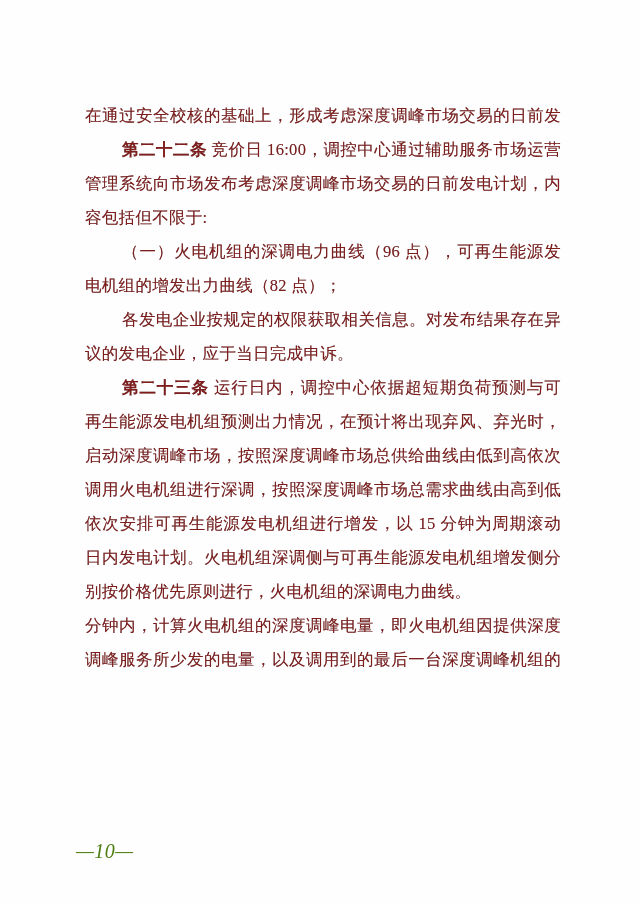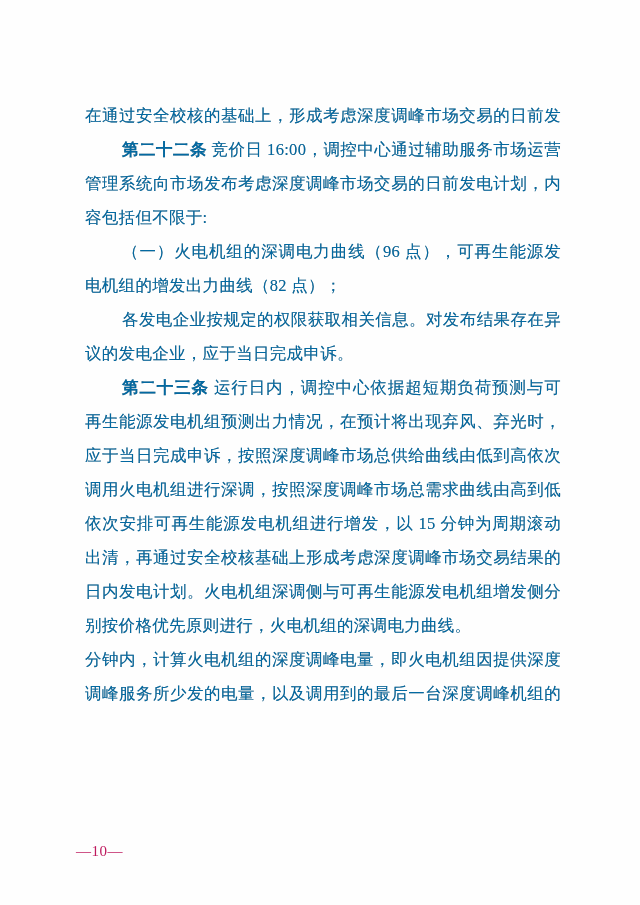--- a/index.html
+++ b/index.html
@@ -18,64 +18,64 @@
   .content {
     position: absolute;
     left: 85px;
     top: 99px;
     width: 476px;
   }
   .line {
     height: 34px;
     line-height: 34px;
     font-size: 16.5px;
-    color: #0369a1;
+    color: #7f1d1d;
     letter-spacing: 0.3px;
     white-space: nowrap;
     text-shadow: 0 0 0.5px rgba(80,80,80,0.55);
   }
   .line.fill {
     white-space: normal;
     text-align: justify;
     text-align-last: justify;
   }
   .line.indent {
     text-indent: 37px;
   }
   .b {
     font-weight: 700;
   }
   .page-number {
     position: absolute;
     left: 76px;
     top: 840px;
-    font-size: 15px;
+    font-size: 20px;
     line-height: 22px;
-    color: #be185d;
+    color: #4d7c0f;
     letter-spacing: 0.5px;
+    font-style: italic;
   }
 </style>
 </head>
 <body>
 
 <div class="page">
   <div class="content">
       <div class="line fill"><span>在通过安全校核的基础上，形成考虑深度调峰市场交易的日前发</span></div>
       <div class="line indent fill"><span class="b">第二十二条</span><span> 竞价日 16:00，调控中心通过辅助服务市场运营</span></div>
       <div class="line fill"><span>管理系统向市场发布考虑深度调峰市场交易的日前发电计划，内</span></div>
       <div class="line"><span>容包括但不限于:</span></div>
       <div class="line indent fill"><span>（一）火电机组的深调电力曲线（96 点），可再生能源发</span></div>
       <div class="line"><span>电机组的增发出力曲线（82 点）；</span></div>
       <div class="line indent fill"><span>各发电企业按规定的权限获取相关信息。对发布结果存在异</span></div>
       <div class="line"><span>议的发电企业，应于当日完成申诉。</span></div>
       <div class="line indent fill"><span class="b">第二十三条</span><span> 运行日内，调控中心依据超短期负荷预测与可</span></div>
       <div class="line fill"><span>再生能源发电机组预测出力情况，在预计将出现弃风、弃光时，</span></div>
-      <div class="line fill"><span>应于当日完成申诉，按照深度调峰市场总供给曲线由低到高依次</span></div>
+      <div class="line fill"><span>启动深度调峰市场，按照深度调峰市场总供给曲线由低到高依次</span></div>
       <div class="line fill"><span>调用火电机组进行深调，按照深度调峰市场总需求曲线由高到低</span></div>
       <div class="line fill"><span>依次安排可再生能源发电机组进行增发，以 15 分钟为周期滚动</span></div>
-      <div class="line fill"><span>出清，再通过安全校核基础上形成考虑深度调峰市场交易结果的</span></div>
       <div class="line fill"><span>日内发电计划。火电机组深调侧与可再生能源发电机组增发侧分</span></div>
       <div class="line"><span>别按价格优先原则进行，火电机组的深调电力曲线。</span></div>
       <div class="line fill"><span>分钟内，计算火电机组的深度调峰电量，即火电机组因提供深度</span></div>
       <div class="line fill"><span>调峰服务所少发的电量，以及调用到的最后一台深度调峰机组的</span></div>
     </div>
   <div class="page-number">—10—</div>
 </div>
 
 </body></html>

